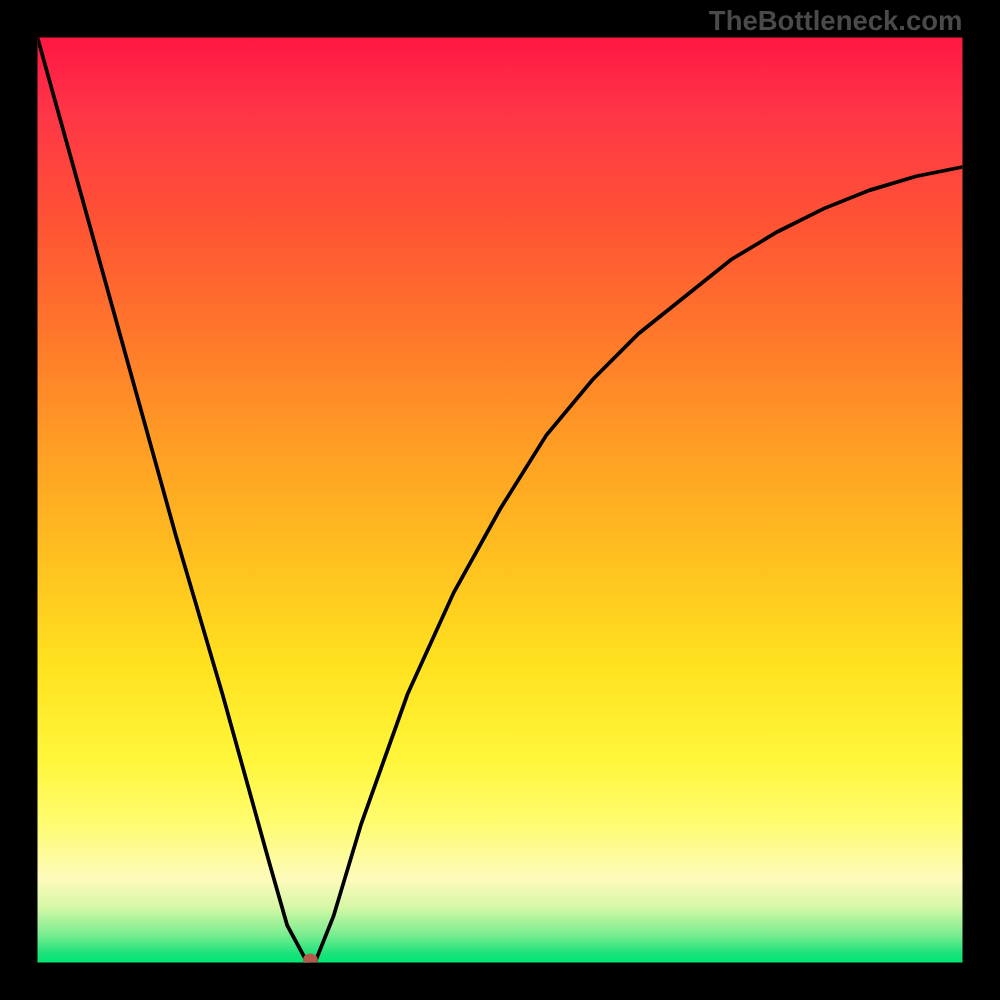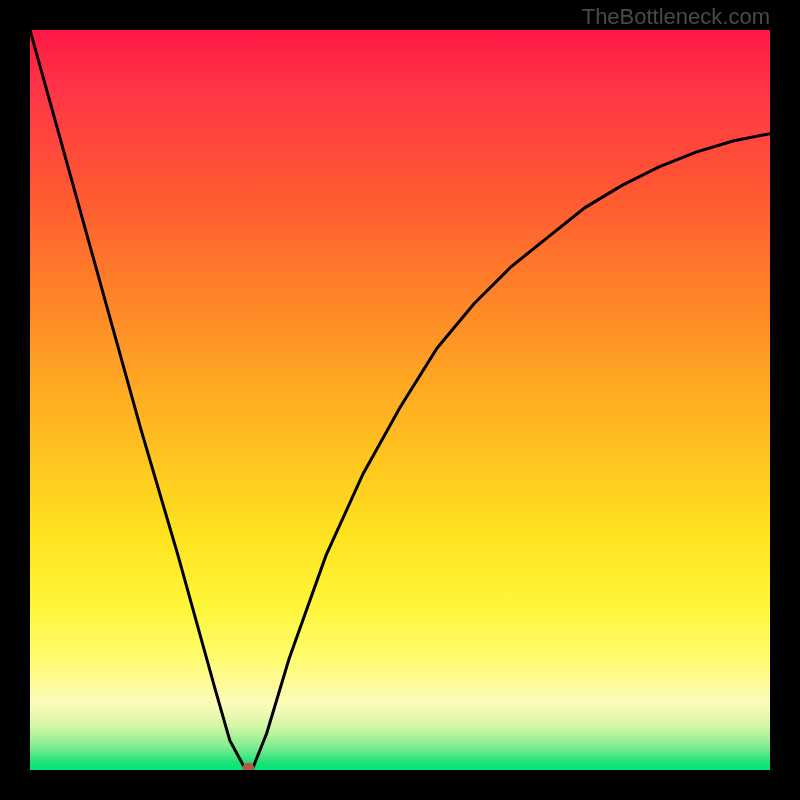--- a/index.html
+++ b/index.html
@@ -17,21 +17,21 @@
       height: 800px;
       background: #000000;
       position: relative;
     }
     .watermark {
       position: absolute;
       top: 4px;
       right: 30px;
       font-family: Arial, Helvetica, sans-serif;
       font-size: 22px;
-      font-weight: 400;
+      font-weight: 700;
       color: #4a4a4a;
       z-index: 10;
     }
     .plot-area {
       position: absolute;
       top: 30px;
       left: 30px;
       width: 740px;
       height: 740px;
       background: linear-gradient(to bottom,

